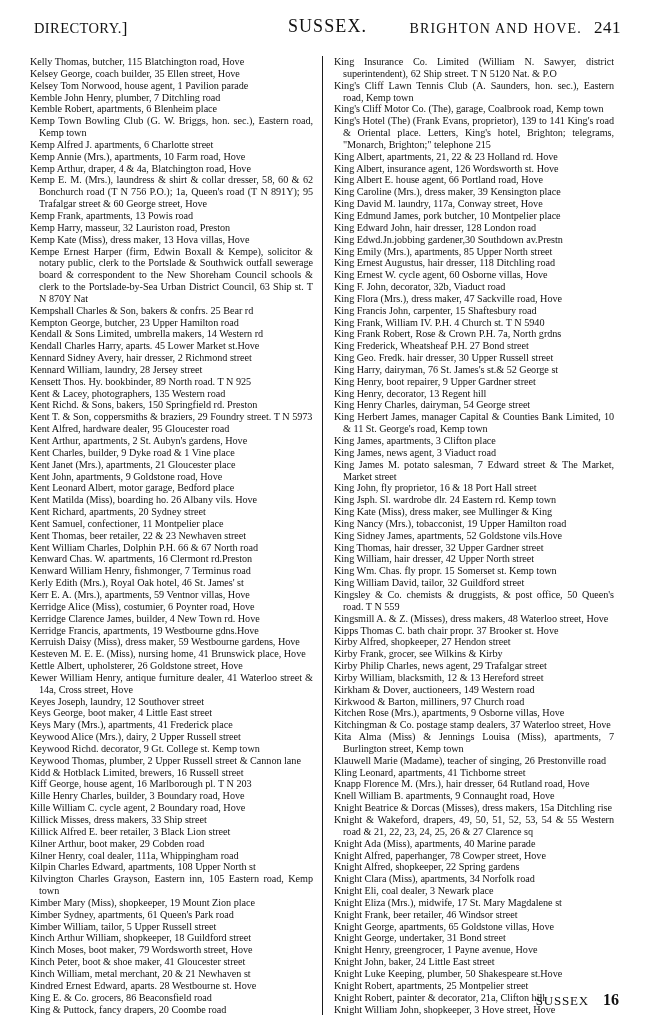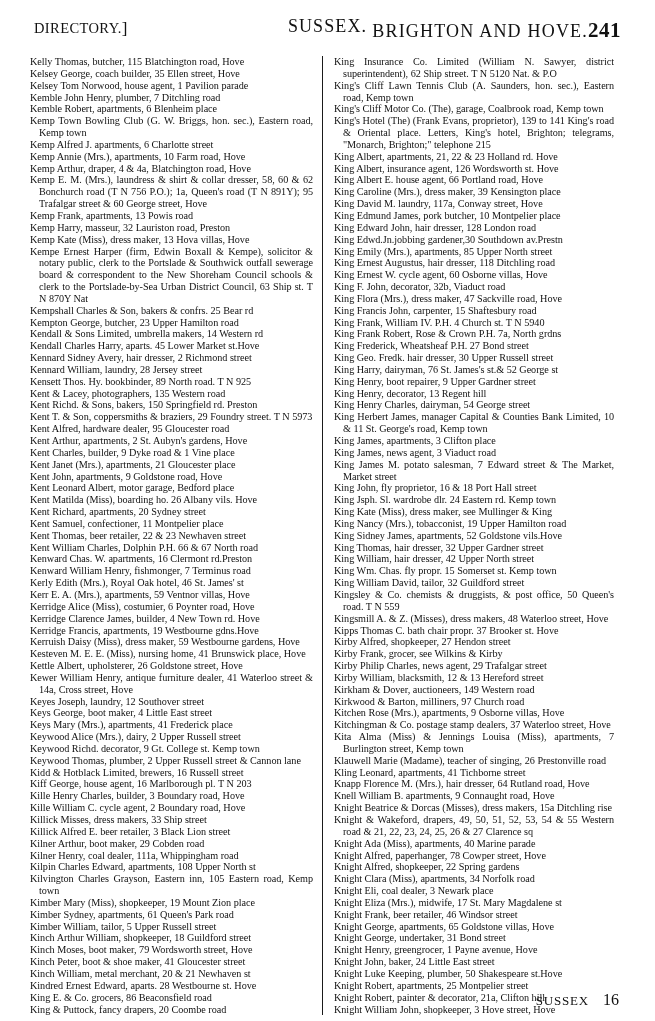--- a/index.html
+++ b/index.html
@@ -56,26 +56,27 @@
     white-space: nowrap;
   }
   .runhead-right {
     position: absolute;
     right: 0;
     top: 2px;
     white-space: nowrap;
   }
   .runhead-right .place {
     font-variant: small-caps;
-    font-size: 18px;
+    font-size: 14px;
     letter-spacing: 1.2px;
   }
   .runhead-right .folio {
-    font-size: 21px;
-    font-weight: bold;
+    font-size: 17px;
+    font-weight: normal;
+    margin-left: 12px;
     letter-spacing: 0.5px;
   }
 
   
   .columns {
     position: relative;
     margin: 6px 30px 0 30px;
     display: flex;
     align-items: flex-start;
   }
@@ -115,21 +116,21 @@
     bottom: 28px;
     white-space: nowrap;
   }
   .footer .sig {
     font-variant: small-caps;
     font-size: 13px;
     letter-spacing: 0.8px;
   }
   .footer .num {
     font-size: 16px;
-    font-weight: normal;
+    font-weight: bold;
     margin-left: 14px;
   }
 </style>
 </head>
 <body>
 
 <div class="page">
 
   <div class="runhead">
     <div class="runhead-left"><span>DIRECTORY.</span><span class="bracket">]</span></div>

